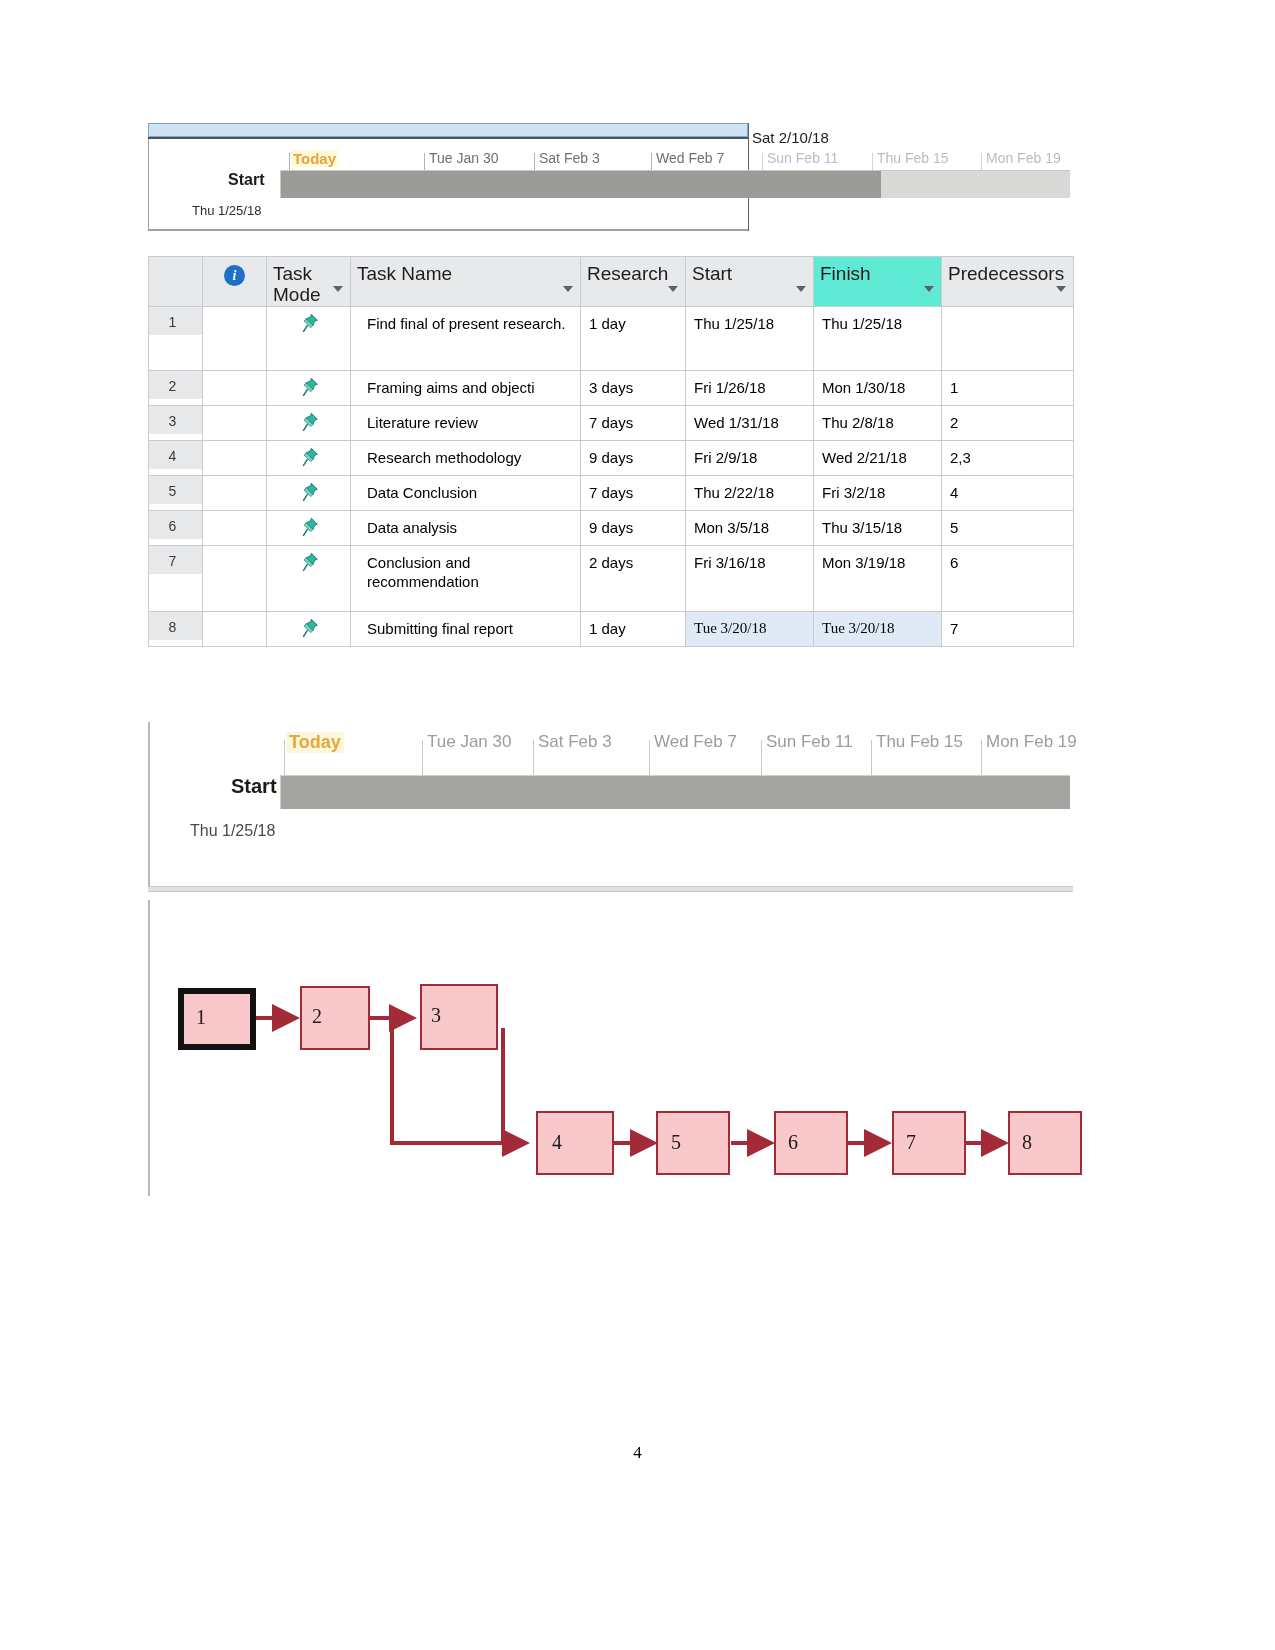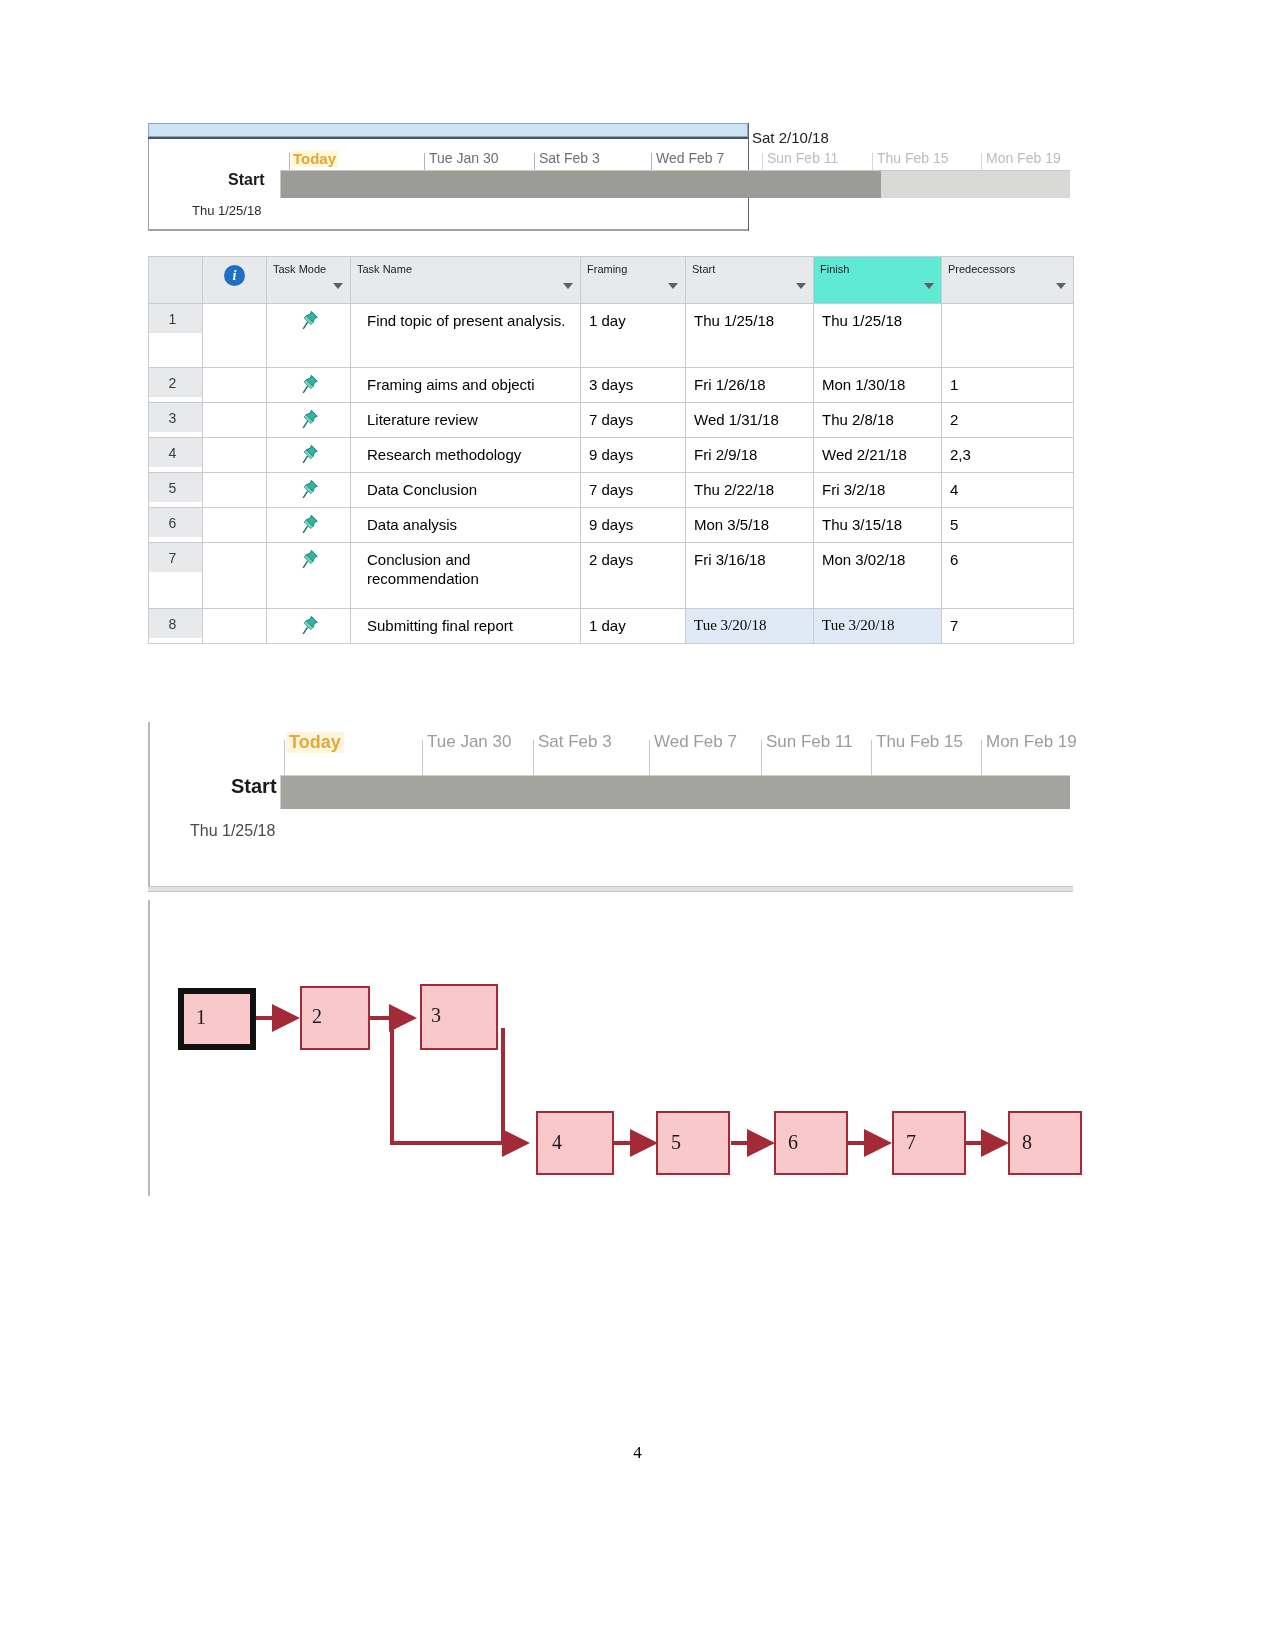--- a/index.html
+++ b/index.html
@@ -149,21 +149,21 @@
     font-weight: normal;
     text-align: left;
     position: relative;
     color: #1d1d1d;
     vertical-align: top;
   }
   .gantt-table thead th.finish-col { background: #5eead4; }
   .th-inner {
     padding: 6px 18px 0 6px;
     line-height: 1.12;
-    font-size: 11px;
+    font-size: 19px;
   }
   .col-id   { width: 54px; }
   .col-ind  { width: 64px; }
   .col-mode { width: 84px; }
   .col-name { width: 230px; }
   .col-dur  { width: 105px; }
   .col-start{ width: 128px; }
   .col-fin  { width: 128px; }
   .col-pred { width: 132px; }
 
@@ -384,21 +384,21 @@
       </th>
       <th>
         <div class="th-inner">Task Mode</div>
         <span class="sort-caret"></span>
       </th>
       <th>
         <div class="th-inner">Task Name</div>
         <span class="sort-caret"></span>
       </th>
       <th>
-        <div class="th-inner">Framing</div>
+        <div class="th-inner">Research</div>
         <span class="sort-caret"></span>
       </th>
       <th>
         <div class="th-inner">Start</div>
         <span class="sort-caret"></span>
       </th>
       <th class="finish-col">
         <div class="th-inner">Finish</div>
         <span class="sort-caret"></span>
       </th>
@@ -420,21 +420,21 @@
       <td>
         <span class="pin">
           <svg width="22" height="22" viewBox="0 0 22 22">
             <path d="M13.4 2.3 L19.3 8.2 L16.6 9.4 L14.9 13.5 L8.2 6.8 L12.3 5.1 Z" fill="#2fb5a0" stroke="#18776a" stroke-width="0.9"></path>
             <path d="M8.2 6.8 L14.9 13.5 L12.8 15.6 L6.1 8.9 Z" fill="#6fd9c7" stroke="#18776a" stroke-width="0.7"></path>
             <path d="M9.6 13.2 L5.2 19.8" stroke="#18776a" stroke-width="1.5" fill="none"></path>
           </svg>
         </span>
       </td>
       <td>
-          <div class="cell name-cell" style="white-space:normal;">Find topic of present analysis.</div>
+          <div class="cell name-cell" style="white-space:normal;">Find final of present research.</div>
         </td>
       <td>
           <div class="cell">1 day</div>
         </td>
       <td class="start-cell">
           <div class="cell">Thu 1/25/18</div>
         </td>
       <td class="finish-cell">
           <div class="cell">Thu 1/25/18</div>
         </td>
@@ -627,21 +627,21 @@
       <td>
           <div class="cell name-cell" style="white-space:normal;">Conclusion and recommendation</div>
         </td>
       <td>
           <div class="cell">2 days</div>
         </td>
       <td class="start-cell">
           <div class="cell">Fri 3/16/18</div>
         </td>
       <td class="finish-cell">
-          <div class="cell">Mon 3/02/18</div>
+          <div class="cell">Mon 3/19/18</div>
         </td>
       <td>
           <div class="cell">6</div>
         </td>
     </tr>
 
     <tr class="row-last">
       <td>
           <div class="cell id-cell">8</div>
         </td>

